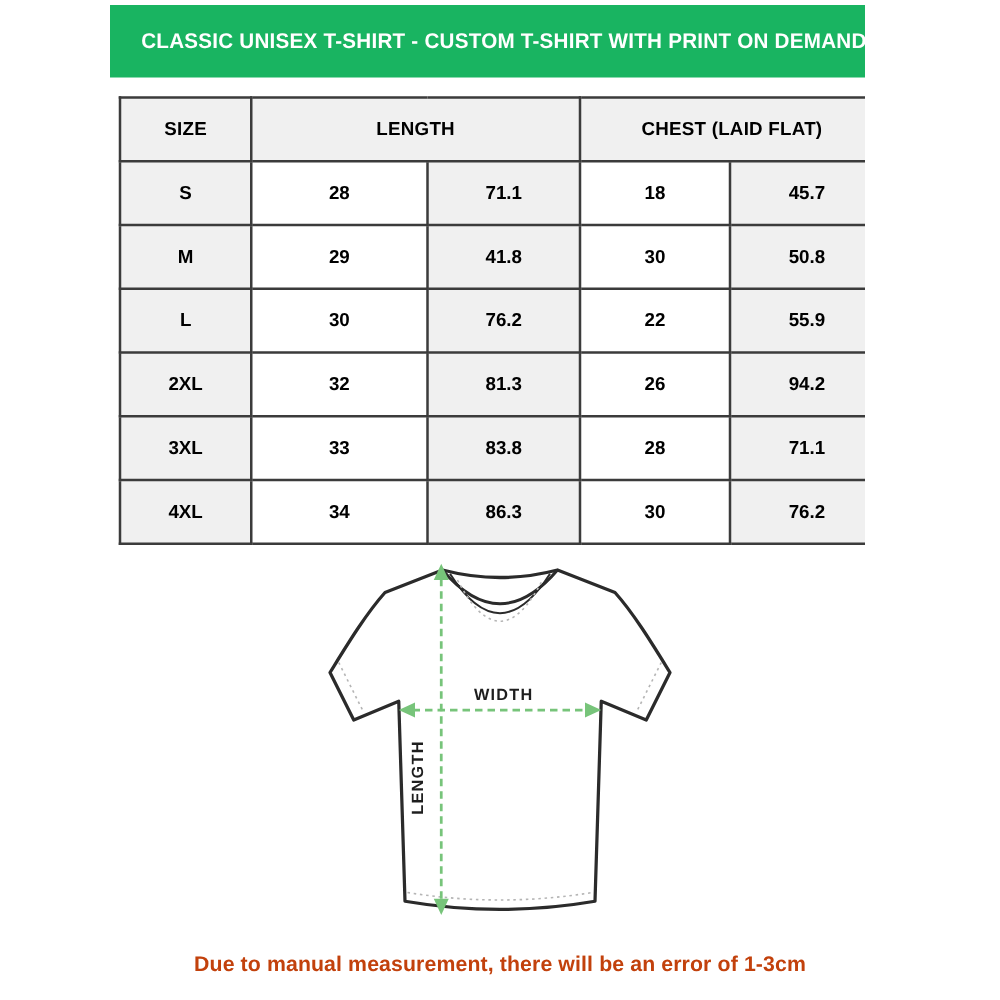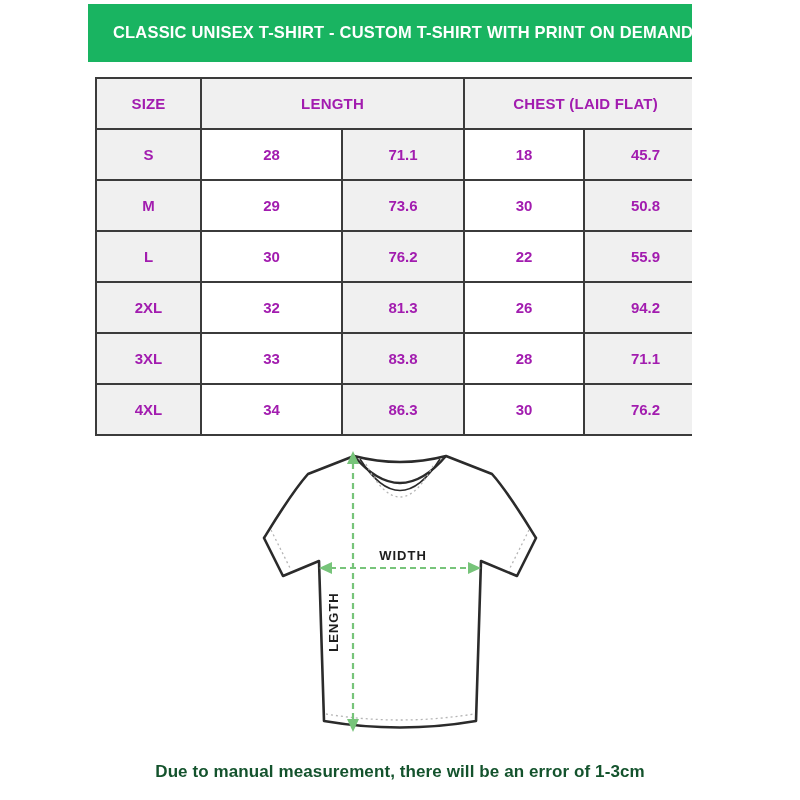--- a/index.html
+++ b/index.html
@@ -9,21 +9,21 @@
   
   .banner{position:absolute;left:88px;top:4px;width:631px;height:58px;
           display:flex;align-items:center;justify-content:center;}
   .banner-text{color:#ffffff;font-weight:700;font-size:17px;letter-spacing:.2px;
                white-space:nowrap;transform:scaleX(.97);}
 
   
   table.size-table{position:absolute;left:95px;top:77px;width:611px;
                    border-collapse:collapse;table-layout:fixed;}
   .size-table th,.size-table td{border:2px solid #3b3b3b;text-align:center;vertical-align:middle;
-                   color:#a21caf;font-size:15px;font-weight:700;padding:16px;}
+                   color:#000000;font-size:15px;font-weight:700;padding:16px;}
   .size-table thead tr{height:35px;}
   .size-table tbody tr{height:36px;}
   .size-table th{background:#f0f0f0;letter-spacing:.2px;}
   .size-table td.sz{background:#f0f0f0;}
   .size-table td.cm{background:#f0f0f0;}
   .size-table td.in{background:#ffffff;}
 
   
   .diagram{position:absolute;left:240px;top:430px;width:320px;height:320px;}
 
@@ -59,21 +59,21 @@
       <tr>
         <td class="sz">S</td>
         <td class="in">28</td>
         <td class="cm">71.1</td>
         <td class="in">18</td>
         <td class="cm">45.7</td>
       </tr>
       <tr>
         <td class="sz">M</td>
         <td class="in">29</td>
-        <td class="cm">73.6</td>
+        <td class="cm">41.8</td>
         <td class="in">30</td>
         <td class="cm">50.8</td>
       </tr>
       <tr>
         <td class="sz">L</td>
         <td class="in">30</td>
         <td class="cm">76.2</td>
         <td class="in">22</td>
         <td class="cm">55.9</td>
       </tr>
@@ -124,15 +124,15 @@
 
     <g>
       <line x1="90" y1="138" x2="230" y2="138" stroke-width="2.2" stroke-dasharray="6,4" stroke="#77c47a"></line>
       <polygon points="79,138 92,132 92,144" fill="#77c47a"></polygon>
       <polygon points="241,138 228,132 228,144" fill="#77c47a"></polygon>
     </g>
     <text x="163" y="130" text-anchor="middle" font-size="13" font-weight="bold" letter-spacing="1" fill="#1e1e1e" font-family="Liberation Sans, sans-serif">WIDTH</text>
     <text x="98" y="192" text-anchor="middle" font-size="13" font-weight="bold" letter-spacing="1" fill="#1e1e1e" font-family="Liberation Sans, sans-serif" transform="rotate(-90 98 192)">LENGTH</text>
   </svg>
 
-  <div class="note" style="color: #14532d;">Due to manual measurement, there will be an error of 1-3cm</div>
+  <div class="note" style="color: #c2410c;">Due to manual measurement, there will be an error of 1-3cm</div>
 
 </div>
 
 </body></html>

